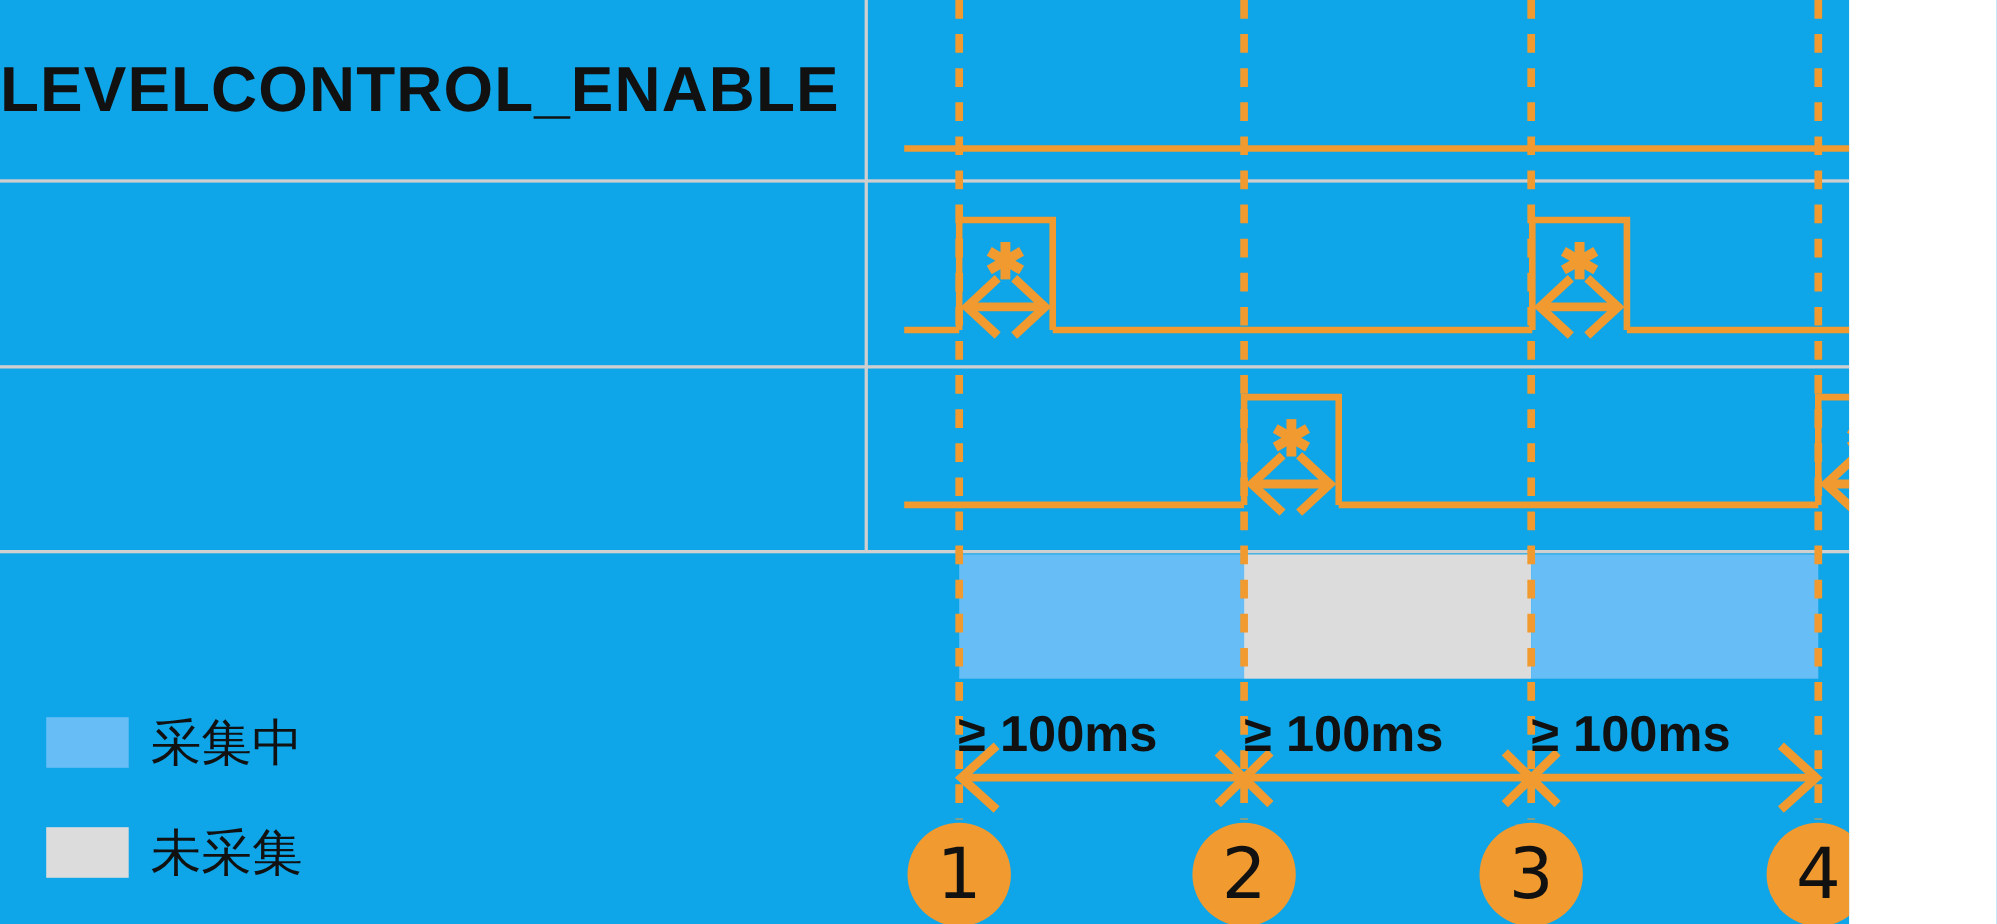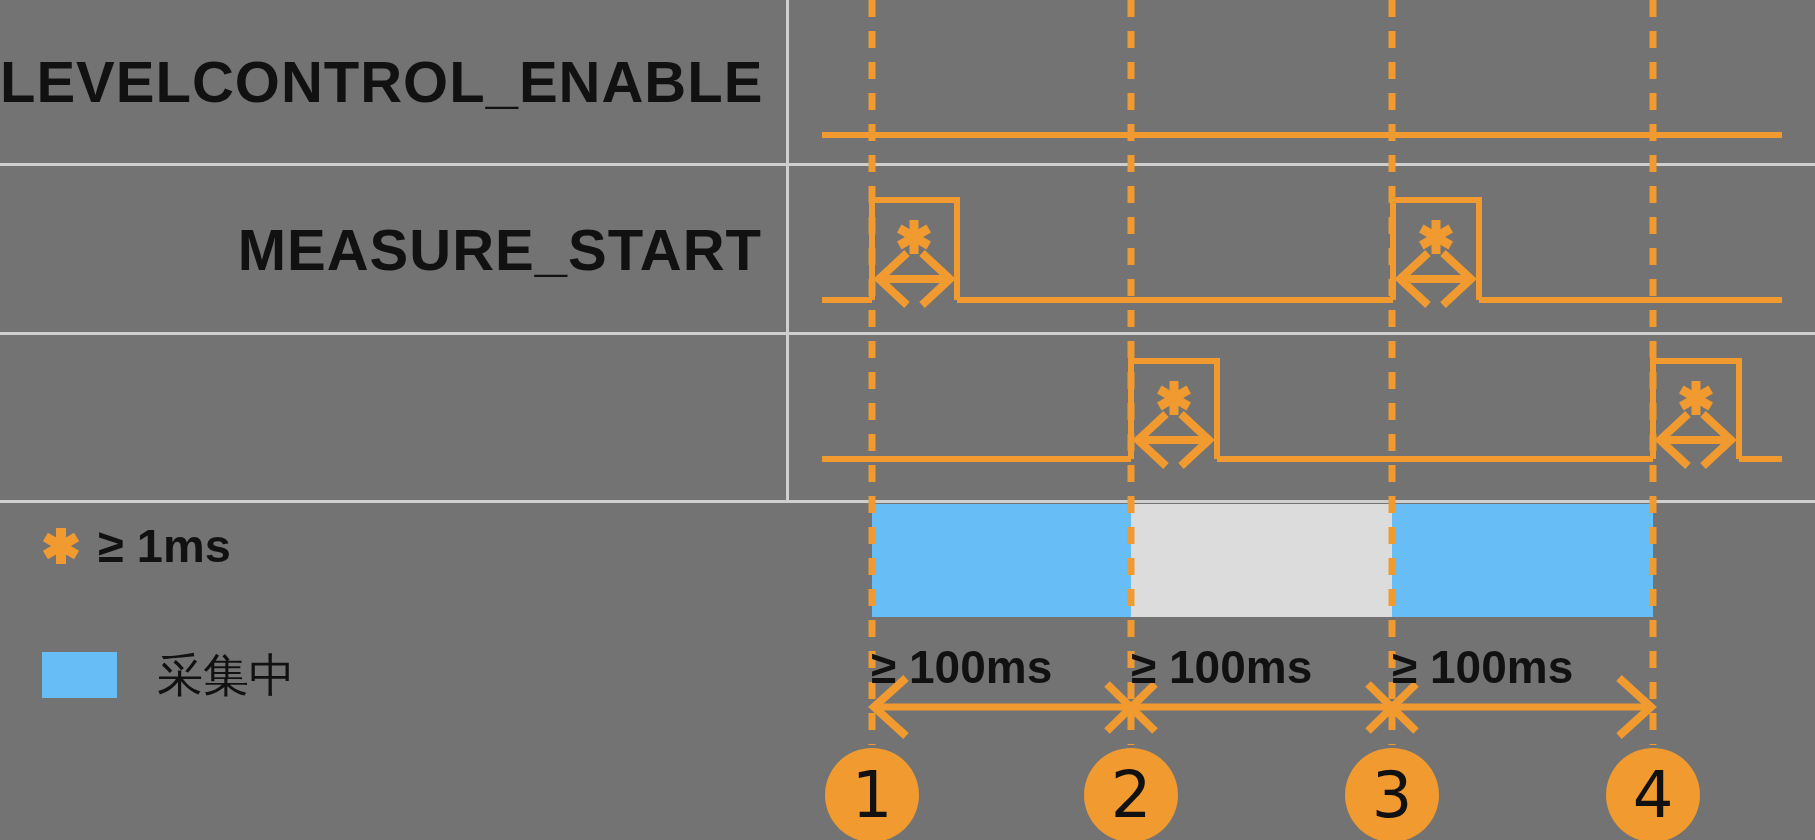--- a/index.html
+++ b/index.html
@@ -1,17 +1,17 @@
 <!DOCTYPE html>
 <html><head>
 <meta charset="utf-8">
 <style>
   html,body{margin:0;padding:0;background:#fff;}
   .stage{
-    position:relative;width:1815px;height:840px;background:#737373;
+    position:relative;width:1681px;height:840px;background:#0ea5e9;
     overflow:hidden;font-family:"Liberation Sans", sans-serif;color:#111;
   }
   .h-div{position:absolute;left:0;width:1815px;height:3px;background:#cfcfcf;z-index:1;}
   .v-div{position:absolute;left:786px;top:0;width:3px;height:501px;background:#cfcfcf;z-index:1;}
   .shapes{position:absolute;left:0;top:0;z-index:2;}
   .o{stroke:#F19A2F;fill:none;}
   .sig-label{
     position:absolute;left:0;width:762px;text-align:right;
     font-size:58px;line-height:66px;font-weight:700;letter-spacing:1px;z-index:3;
   }
@@ -19,21 +19,21 @@
     position:absolute;top:643px;width:260px;
     font-size:46px;line-height:48px;font-weight:600;z-index:3;
   }
   .marker{
     position:absolute;top:748px;width:94px;height:94px;border-radius:50%;
     background:#F19A2F;display:flex;align-items:center;justify-content:center;
     font-family:"DejaVu Sans", sans-serif;font-size:64px;font-weight:400;color:#111;z-index:3;
   }
   .note{position:absolute;left:38px;top:520px;height:52px;display:flex;align-items:center;gap:14px;z-index:3;}
   .note-text{font-size:47px;font-weight:600;line-height:52px;}
-  .legend-row{position:absolute;left:42px;display:flex;align-items:center;gap:40px;z-index:3;}
+  .legend-row{position:absolute;left:42px;display:flex;align-items:center;gap:20px;z-index:3;}
   .legend-row.r1{top:652px;}
   .legend-row.r2{top:752px;}
   .swatch{width:75px;height:46px;}
   .swatch.blue{background:#67BDF5;}
   .swatch.gray{background:#DCDCDC;}
   .legend-label{font-size:46px;font-weight:500;line-height:46px;}
 </style>
 </head>
 <body>
 
@@ -124,48 +124,41 @@
         <line x1="1155" y1="684" x2="1107" y2="731"></line>
       </g>
       <g stroke-width="8">
         <line x1="1368" y1="684" x2="1416" y2="731"></line>
         <line x1="1416" y1="684" x2="1368" y2="731"></line>
       </g>
     </g>
   </svg>
 
   <div class="sig-label" style="top:49px">LEVELCONTROL_ENABLE</div>
-  <div class="sig-label" style="top:217px">MEASURE_START</div>
 
   <div class="interval-label" style="left:871px">≥ 100ms</div>
   <div class="interval-label" style="left:1131px">≥ 100ms</div>
   <div class="interval-label" style="left:1392px">≥ 100ms</div>
 
   <div class="marker" style="left:825px">
     <span>1</span>
   </div>
   <div class="marker" style="left:1084px">
     <span>2</span>
   </div>
   <div class="marker" style="left:1345px">
     <span>3</span>
   </div>
   <div class="marker" style="left:1606px">
     <span>4</span>
   </div>
 
-  <div class="note">
-    <svg width="46" height="46" viewBox="-23 -23 46 46">
-      <g class="o" stroke-width="10">
-        <line y1="-18" y2="18"></line>
-        <line y1="-18" y2="18" transform="rotate(60)"></line>
-        <line y1="-18" y2="18" transform="rotate(120)"></line>
-      </g>
-    </svg>
-    <span class="note-text">≥ 1ms</span>
-  </div>
 
   <div class="legend-row r1">
     <div class="swatch blue"></div>
     <span class="legend-label">采集中</span>
   </div>
+  <div class="legend-row r2">
+    <div class="swatch gray"></div>
+    <span class="legend-label">未采集</span>
+  </div>
 
 </div>
 
 </body></html>

